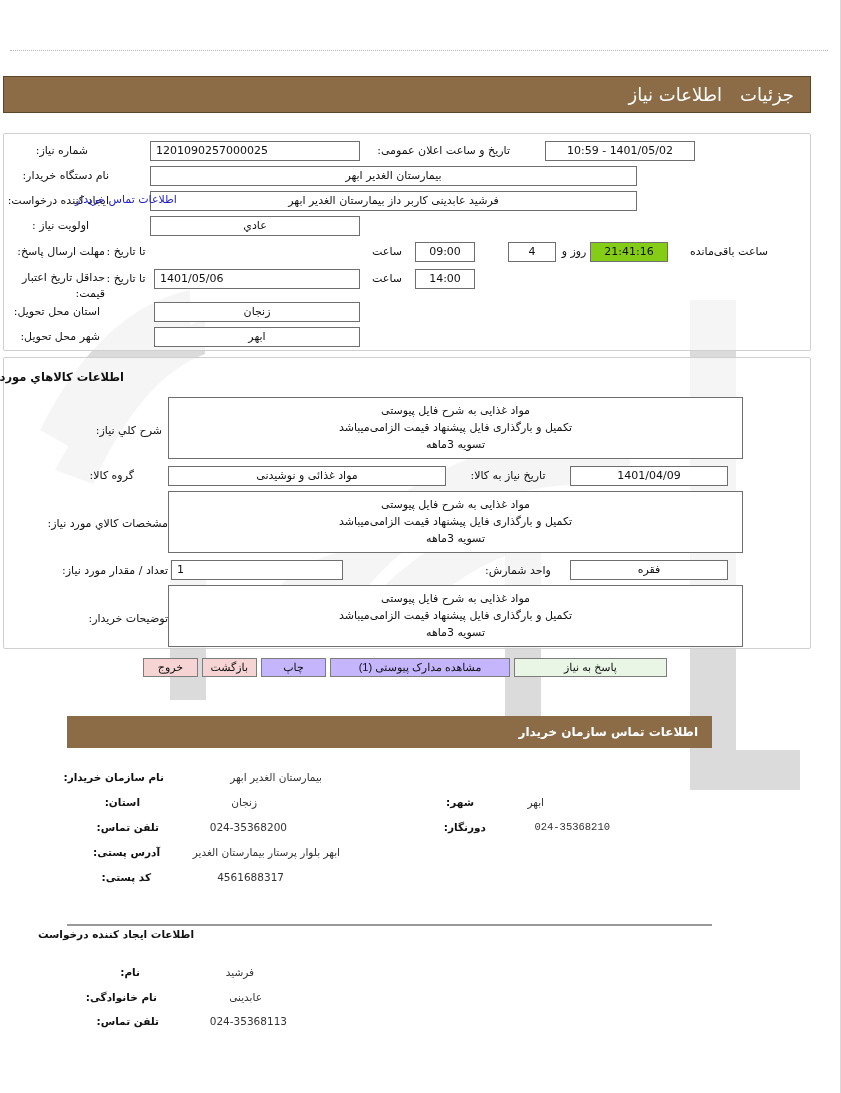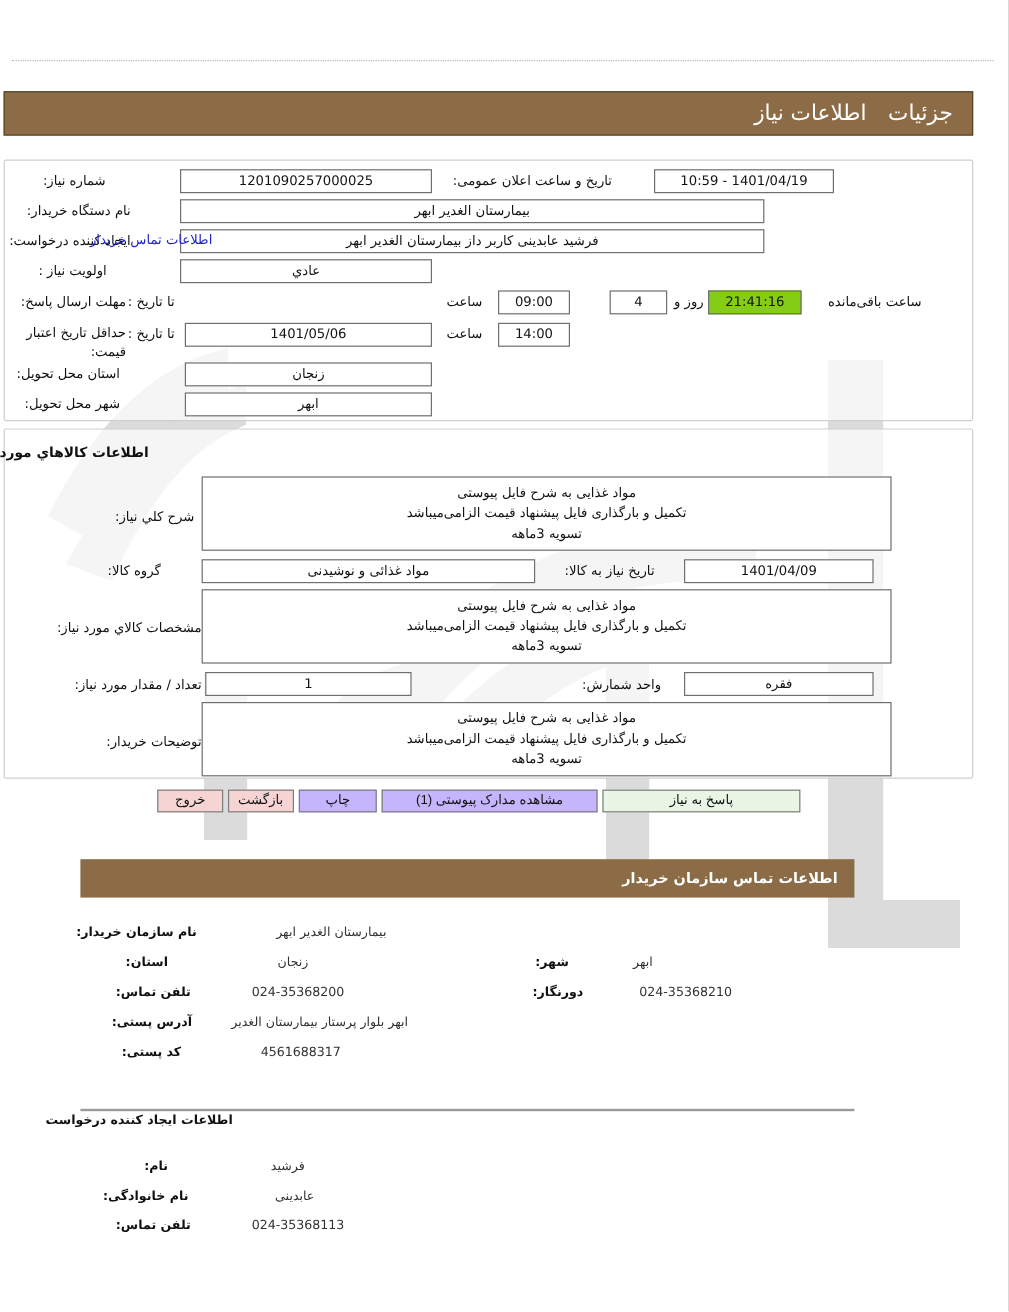--- a/index.html
+++ b/index.html
@@ -94,21 +94,21 @@
     background: #fff;
     height: 20px;
     line-height: 18px;
     font-size: 11px;
     color: #111;
     padding: 0 5px;
     text-align: center;
     overflow: hidden;
     display: block;
   }
-  .box.right { text-align: center; }
+  .box.right { text-align: left; }
   .box.cream { background: #84cc16; font-weight: normal; }
 
   .textarea {
     box-sizing: border-box;
     border: 1px solid #6f6f6f;
     background: #fff;
     font-size: 11px;
     color: #111;
     line-height: 17px;
     padding: 4px 8px 4px 8px;
@@ -232,21 +232,21 @@
   <div class="tabbar">
     <div class="tab">جزئیات</div>
     <div class="tab">اطلاعات نیاز</div>
   </div>
 
   <div class="panel" id="panel-need"></div>
 
   <div class="lbl" style="position:absolute; top:142px; right:752px; width:76px;">شماره نیاز:</div>
   <div class="box right" style="position:absolute; top:141px; right:480px; width:210px;">1201090257000025</div>
   <div class="lbl" style="position:absolute; top:142px; right:330px; width:146px; text-align:right;">تاریخ و ساعت اعلان عمومی:</div>
-  <div class="box" style="position:absolute; top:141px; right:145px; width:150px;">1401/04/19 - 10:59</div>
+  <div class="box" style="position:absolute; top:141px; right:145px; width:150px;">1401/05/02 - 10:59</div>
 
   <div class="lbl" style="position:absolute; top:167px; right:731px; width:98px;">نام دستگاه خریدار:</div>
   <div class="box" style="position:absolute; top:166px; right:203px; width:487px;">بیمارستان الغدیر ابهر</div>
 
   <div class="lbl" style="position:absolute; top:192px; right:731px; width:98px;">ایجاد کننده درخواست:</div>
   <div class="box" style="position:absolute; top:191px; right:203px; width:487px;">فرشید عابدینی کاربر داز بیمارستان الغدیر ابهر</div>
   <a class="link" style="position:absolute; top:191px; right:700px; left:auto;"></a>
   <a class="link" style="position:absolute; top:191px; left:75px;">اطلاعات تماس خریدار</a>
 
   <div class="lbl" style="position:absolute; top:217px; right:751px; width:78px;">اولویت نیاز :</div>
@@ -296,21 +296,21 @@
   <div class="box right" style="position:absolute; top:560px; right:497px; width:172px;">1</div>
   <div class="lbl" style="position:absolute; top:562px; right:277px; width:90px; text-align:center;">واحد شمارش:</div>
   <div class="box" style="position:absolute; top:560px; right:112px; width:158px;">فقره</div>
 
   <div class="lbl" style="position:absolute; top:610px; right:672px; width:92px;">توضیحات خریدار:</div>
   <div class="textarea" style="position:absolute; top:585px; right:97px; width:575px; height:62px;">مواد غذایی به شرح فایل پیوستی
 تکمیل و بارگذاری فایل پیشنهاد قیمت الزامی‌میباشد
 تسویه 3ماهه</div>
 
   <div class="btnrow">
-    <button class="btn green" style="width:165px;">پاسخ به نیاز</button>
+    <button class="btn green" style="width:153px;">پاسخ به نیاز</button>
     <button class="btn plain" style="width:180px;">مشاهده مدارک پیوستی (1)</button>
     <button class="btn plain" style="width:65px;">چاپ</button>
     <button class="btn pink" style="width:55px;">بازگشت</button>
     <button class="btn pink" style="width:55px;">خروج</button>
   </div>
 
   <div class="brownbar">
     <span>اطلاعات تماس سازمان خریدار</span>
   </div>
 
@@ -318,21 +318,21 @@
   <div class="cval" style="top:771px; right:518px;">بیمارستان الغدیر ابهر</div>
 
   <div class="ckey" style="top:796px; right:700px;">استان:</div>
   <div class="cval" style="top:796px; right:583px;">زنجان</div>
   <div class="ckey" style="top:796px; right:366px;">شهر:</div>
   <div class="cval" style="top:796px; right:296px;">ابهر</div>
 
   <div class="ckey" style="top:821px; right:681px;">تلفن تماس:</div>
   <div class="cval num" style="top:821px; right:553px;">024-35368200</div>
   <div class="ckey" style="top:821px; right:354px;">دورنگار:</div>
-  <div class="cval num" style="top:821px; right:230px;">024-35368210</div>
+  <div class="cval num" style="top:821px; right:230px;font-family:Liberation Mono, monospace;">024-35368210</div>
 
   <div class="ckey" style="top:846px; right:680px;">آدرس پستی:</div>
   <div class="cval" style="top:846px; right:500px;">ابهر بلوار پرستار بیمارستان الغدیر</div>
 
   <div class="ckey" style="top:871px; right:689px;">کد پستی:</div>
   <div class="cval num" style="top:871px; right:556px;">4561688317</div>
 
   <div class="hr"></div>
 
   <div class="section-title" style="top:928px; right:646px; font-size:10.5px;">اطلاعات ایجاد کننده درخواست</div>

